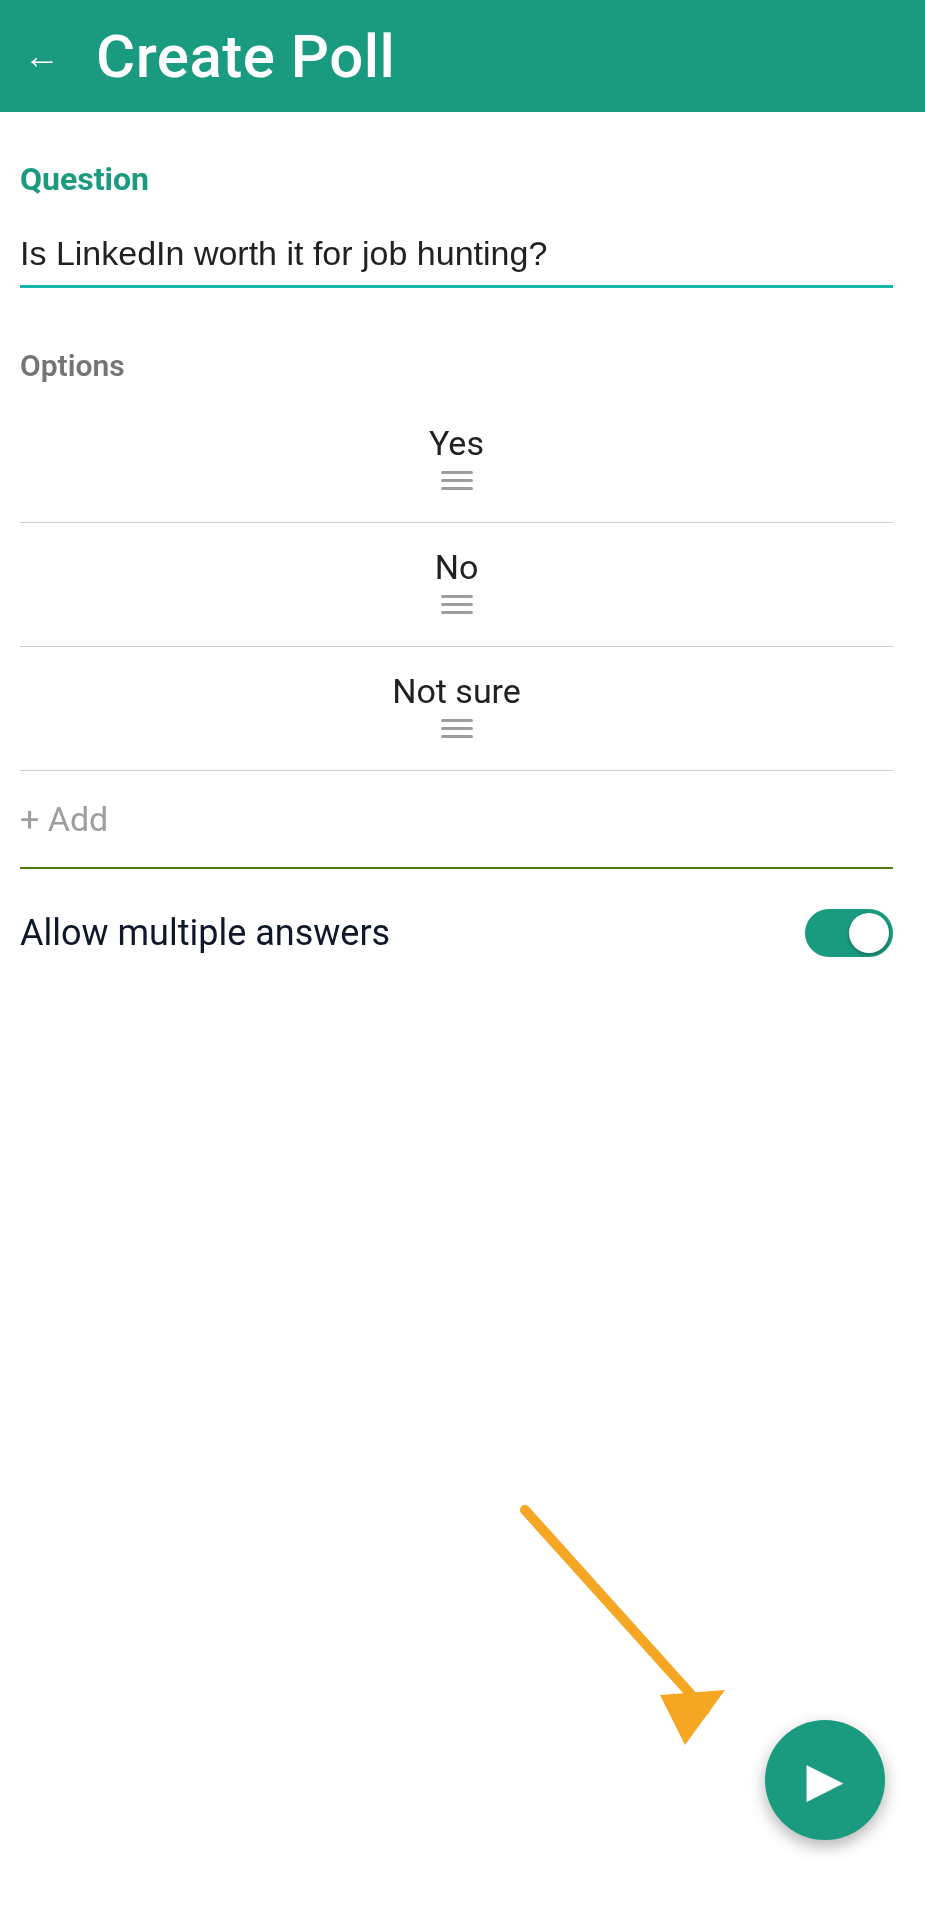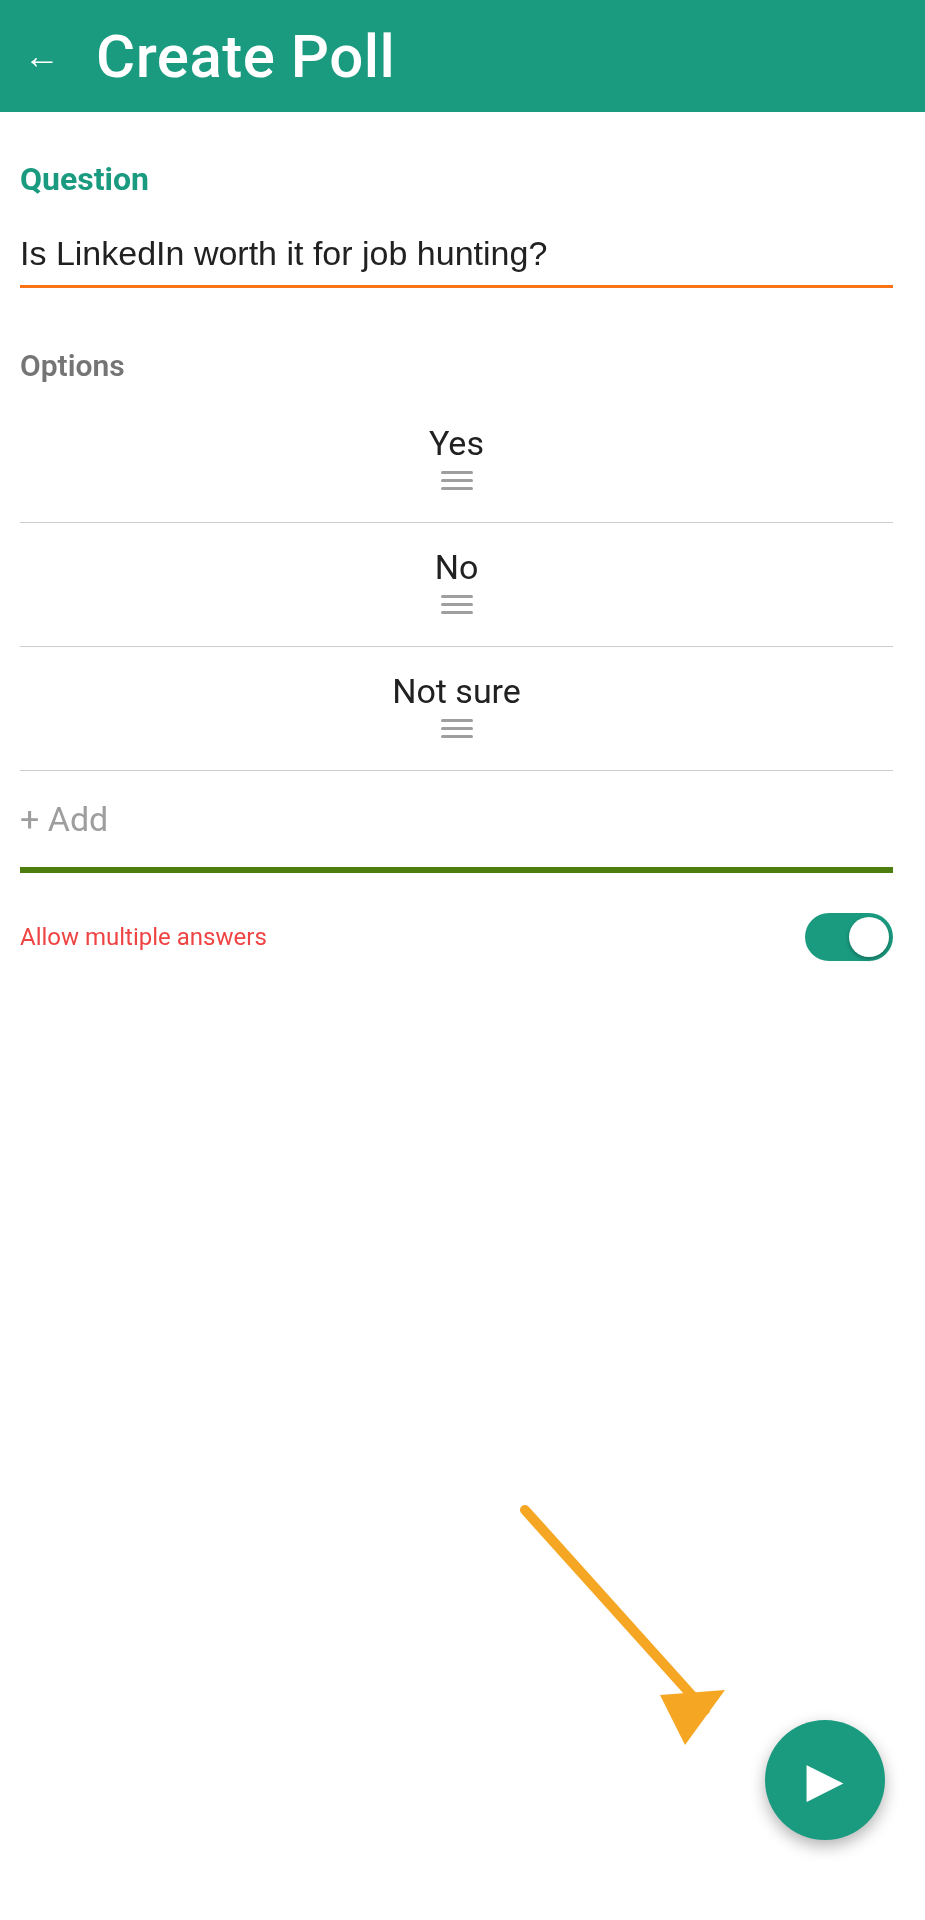--- a/index.html
+++ b/index.html
@@ -72,21 +72,21 @@
       margin-bottom: 28px;
     }
 
     .question-input-wrapper {
       margin-bottom: 60px;
     }
 
     .question-input {
       width: 100%;
       border: none;
-      border-bottom: 3px solid #f97316;
+      border-bottom: 3px solid #14b8a6;
       outline: none;
       font-size: 34px;
       color: #212121;
       padding: 8px 0 12px 0;
       background: transparent;
       caret-color: #1a9b80;
     }
 
     
     .options-label {
@@ -123,40 +123,40 @@
       width: 32px;
       height: 3px;
       background-color: #9e9e9e;
       border-radius: 2px;
     }
 
     .add-option {
       display: flex;
       align-items: center;
       padding: 28px 0;
-      border-bottom: 6px solid #4d7c0f;
+      border-bottom: 2px solid #4d7c0f;
       cursor: pointer;
     }
 
     .add-option-text {
       font-size: 34px;
       color: #9e9e9e;
     }
 
     
     .toggle-row {
       display: flex;
       align-items: center;
       padding: 40px 0 20px 0;
     }
 
     .toggle-label {
       flex: 1;
-      font-size: 24px;
-      color: #ef4444;
+      font-size: 36px;
+      color: #0f172a;
     }
 
     
     .toggle-switch {
       width: 88px;
       height: 48px;
       background-color: #1a9b80;
       border-radius: 24px;
       position: relative;
       cursor: pointer;

